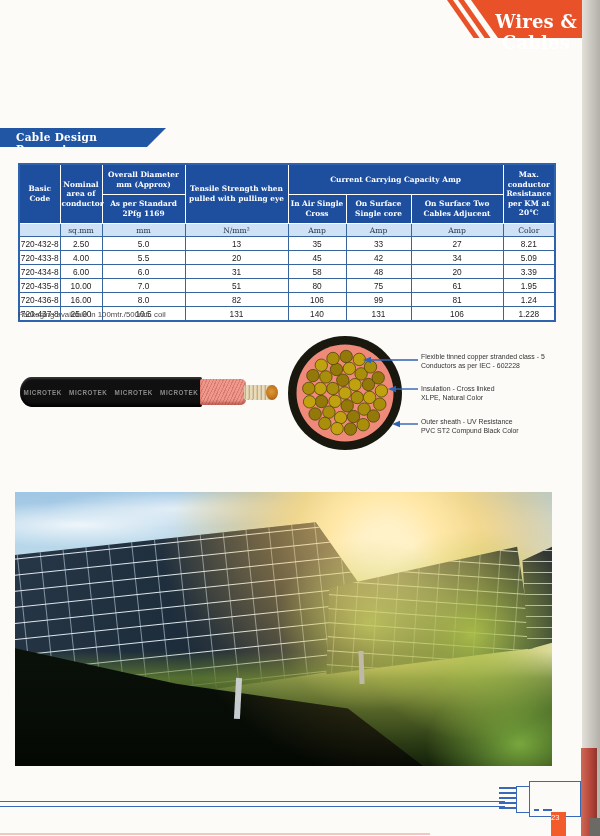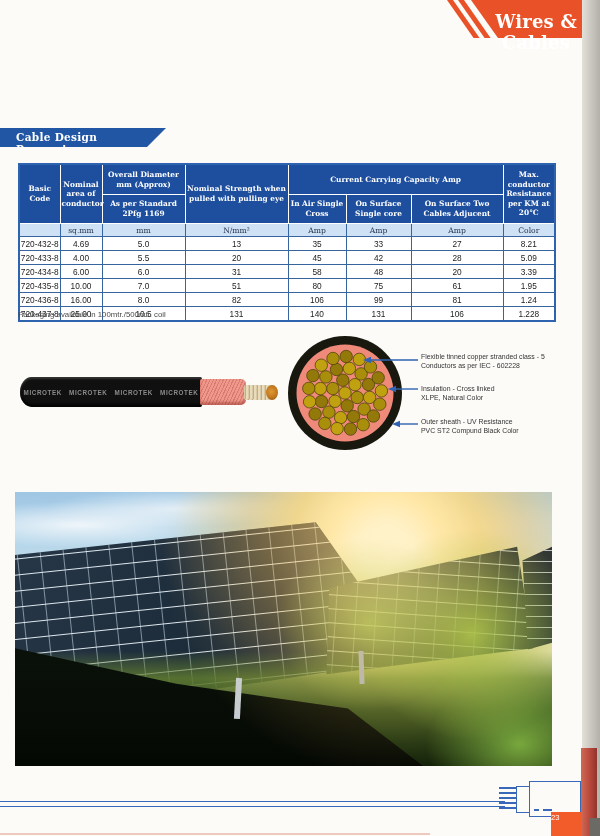--- a/index.html
+++ b/index.html
@@ -103,21 +103,21 @@
   .warm{background:radial-gradient(circle at 69% 22%, rgba(255,230,150,0.5) 0%, rgba(255,200,90,0.22) 26%, transparent 52%);}
 
   
   .rule-line{position:absolute;left:0;top:801px;width:505px;height:4px;
     border-top:1.4px solid #3a68b8;border-bottom:1.4px solid #3a68b8;}
   .prong{position:absolute;left:499px;width:17px;height:1.6px;background:#3a68b8;}
   .plug-small{position:absolute;left:516px;top:786px;width:12px;height:25px;border:1.6px solid #3a68b8;background:#fcfbf8;}
   .plug-big{position:absolute;left:529px;top:781px;width:50px;height:34px;border:1.6px solid #3a68b8;background:#fcfbf8;}
   .dash{position:absolute;height:1.8px;background:#3a68b8;top:809px;}
   .d1{left:534px;width:5px;} .d2{left:543px;width:9px;}
-  .page-num{position:absolute;left:551px;top:812px;width:37px;height:24px;background:#f25c2a;
+  .page-num{position:absolute;left:551px;top:812px;width:15px;height:24px;background:#f25c2a;
     color:#ffffff;font-size:7.5px;text-align:left;line-height:11px;}
 </style>
 </head>
 <body>
 
 <div id="canvas">
   <div class="page"></div>
 
   <div class="ribbon-stripe rs1"></div>
   <div class="ribbon-stripe rs2"></div>
@@ -138,21 +138,21 @@
         <col style="width:58px">
           <col style="width:65px">
           <col style="width:92px">
           <col style="width:52px">
       </colgroup>
       <thead>
         <tr class="r1">
           <th rowspan="2">Basic Code</th>
           <th rowspan="2">Nominal area of conductor</th>
           <th>Overall Diameter mm (Approx)</th>
-          <th rowspan="2">Nominal Strength when pulled with pulling eye</th>
+          <th rowspan="2">Tensile Strength when pulled with pulling eye</th>
           <th colspan="3">Current Carrying Capacity Amp</th>
           <th rowspan="2">Max. conductor Resistance per KM at 20°C</th>
         </tr>
         <tr class="r2">
           <th>As per Standard 2Pfg 1169</th>
           <th>In Air Single Cross</th>
           <th>On Surface Single core</th>
           <th>On Surface Two Cables Adjucent</th>
         </tr>
         <tr class="units" id="units-row">
@@ -162,36 +162,36 @@
             <td>N/mm²</td>
             <td>Amp</td>
             <td>Amp</td>
             <td>Amp</td>
             <td>Color</td>
           </tr>
       </thead>
       <tbody id="data-rows">
           <tr>
             <td>720-432-8</td>
-            <td>4.69</td>
+            <td>2.50</td>
             <td>5.0</td>
             <td>13</td>
             <td>35</td>
             <td>33</td>
             <td>27</td>
             <td>8.21</td>
           </tr>
           <tr>
             <td>720-433-8</td>
             <td>4.00</td>
             <td>5.5</td>
             <td>20</td>
             <td>45</td>
             <td>42</td>
-            <td>28</td>
+            <td>34</td>
             <td>5.09</td>
           </tr>
           <tr>
             <td>720-434-8</td>
             <td>6.00</td>
             <td>6.0</td>
             <td>31</td>
             <td>58</td>
             <td>48</td>
             <td>20</td>

